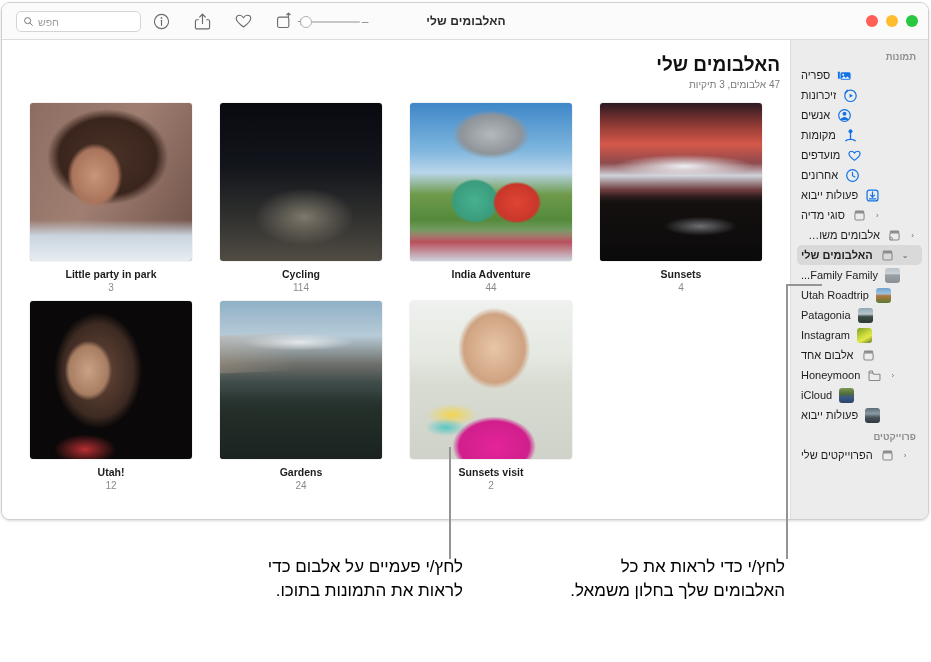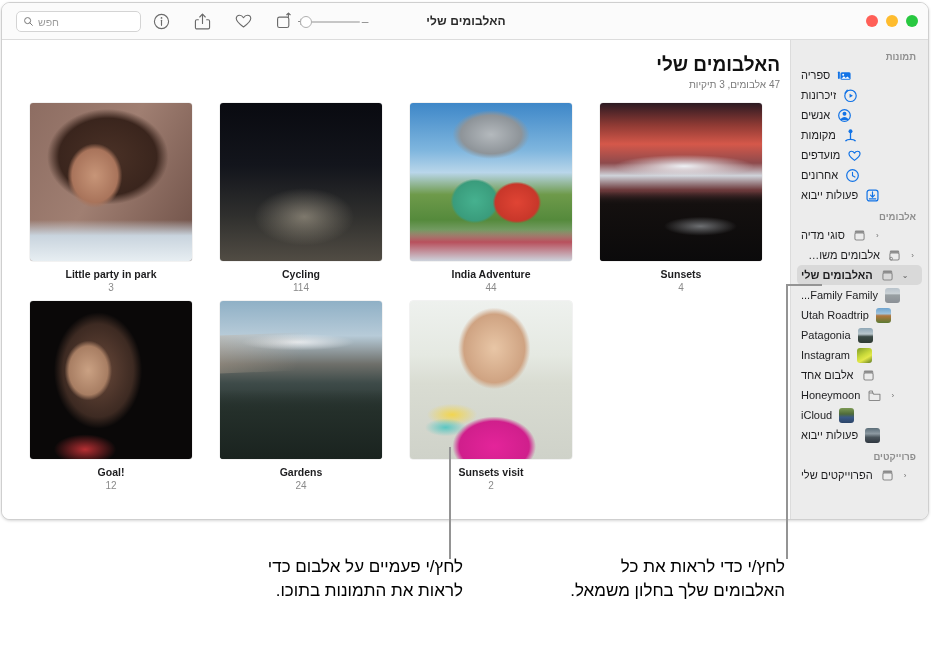--- a/index.html
+++ b/index.html
@@ -238,21 +238,20 @@
         <div class="sb-row">
           <span class="chev"></span>
           <svg class="sb-ico" viewBox="0 0 16 16">
         <rect x="2.2" y="2.2" width="11.6" height="11.6" rx="2.4" fill="none" stroke="#1273e6" stroke-width="1.3"></rect>
         <line x1="8" y1="4.2" x2="8" y2="9.6" stroke="#1273e6" stroke-width="1.3" stroke-linecap="round"></line>
         <path d="M5.9 7.6 L8 9.8 L10.1 7.6" fill="none" stroke="#1273e6" stroke-width="1.3" stroke-linecap="round" stroke-linejoin="round"></path>
         <line x1="4.6" y1="11.6" x2="11.4" y2="11.6" stroke="#1273e6" stroke-width="1.3" stroke-linecap="round"></line>
           </svg>
           <span class="sb-label">פעולות ייבוא</span>
         </div>
-        <div class="sb-head">אלבומים</div>
         <div class="sb-row">
           <span class="chev">‹</span>
           <svg class="sb-ico" viewBox="0 0 16 16">
         <path d="M3.4 4.6 L12.6 4.6 L12 3.3 L4 3.3 Z" fill="none" stroke="#8a8a8a" stroke-width="1.15" stroke-linejoin="round"></path>
         <rect x="3.1" y="5.2" width="9.8" height="7.6" rx="1.5" fill="none" stroke="#8a8a8a" stroke-width="1.15"></rect>
           </svg>
           <span class="sb-label">סוגי מדיה</span>
         </div>
         <div class="sb-row">
           <span class="chev">‹</span>
@@ -373,21 +372,21 @@
         <div class="cap">Sunsets</div>
         <div class="cnt">4</div>
       </div>
           <div class="cell">
         <div class="ph">
     <div class="art" style="background:#0a0808"></div>
     <div class="art" style="background:radial-gradient(ellipse 34% 46% at 42% 44%,#6b4a3b 0%,#3d2a22 64%,rgba(61,42,34,0) 80%)"></div>
     <div class="art" style="background:radial-gradient(ellipse 17% 22% at 36% 44%,#caa183 0%,#a87e63 70%,rgba(168,126,99,0) 86%)"></div>
     <div class="art" style="background:radial-gradient(ellipse 24% 12% at 34% 94%,#b62f33 0%,rgba(182,47,51,0) 80%)"></div>
             </div>
-        <div class="cap">Goal!</div>
+        <div class="cap">Utah!</div>
         <div class="cnt">12</div>
       </div>
           <div class="cell">
         <div class="ph">
     <div class="art" style="background:linear-gradient(180deg,#8fb0c6 0%,#b7cbd8 22%,#6e6f6a 40%,#3e4b49 52%,#2c3834 66%,#222b26 100%)"></div>
     <div class="art" style="background:radial-gradient(ellipse 46% 7% at 48% 26%,#e6e9ec 0%,rgba(230,233,236,0) 76%)"></div>
     <div class="art" style="background:linear-gradient(110deg,rgba(190,170,150,.45) 0%,rgba(120,110,100,0) 46%); clip-path:polygon(0 22%,100% 18%,100% 42%,0 46%)"></div>
     <div class="art" style="background:linear-gradient(180deg,rgba(0,0,0,0) 56%,#242f2a 70%,#1a231f 100%)"></div>
             </div>
         <div class="cap">Gardens</div>

